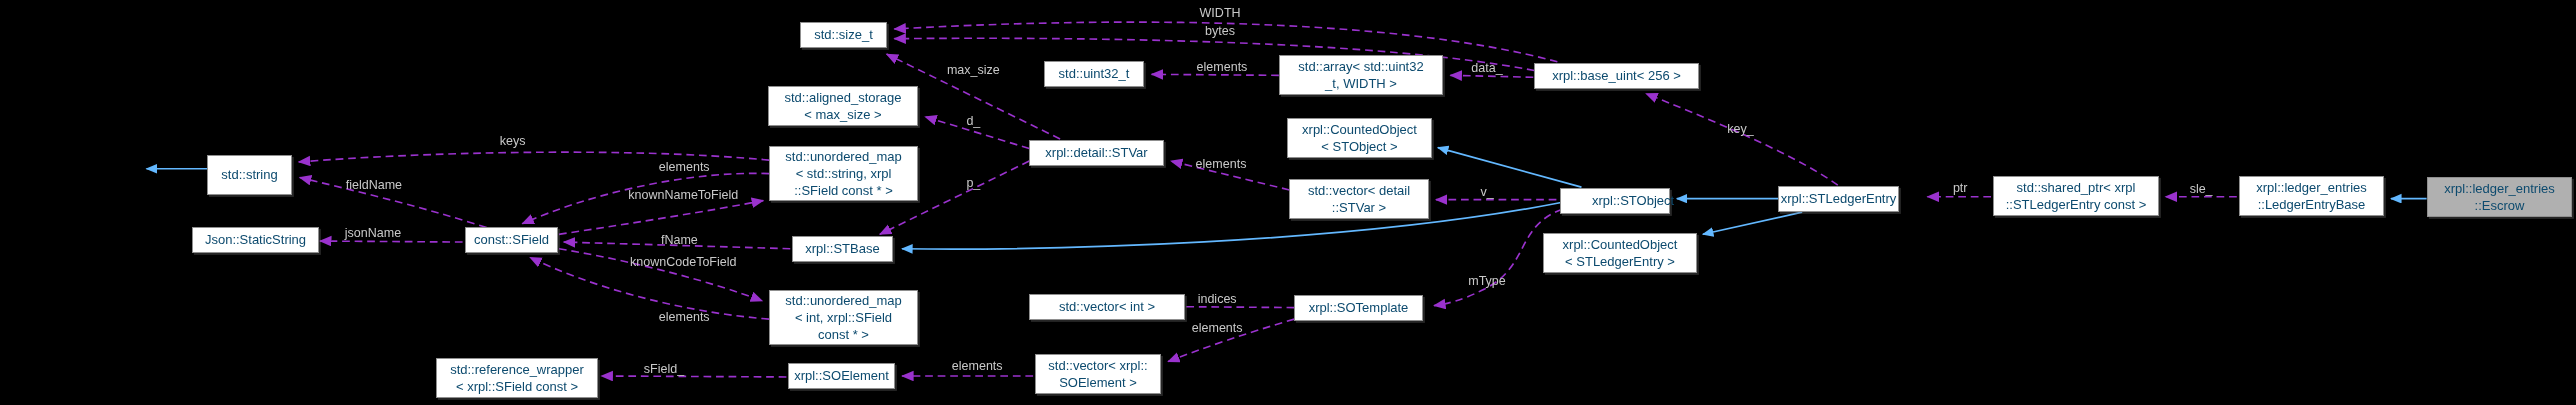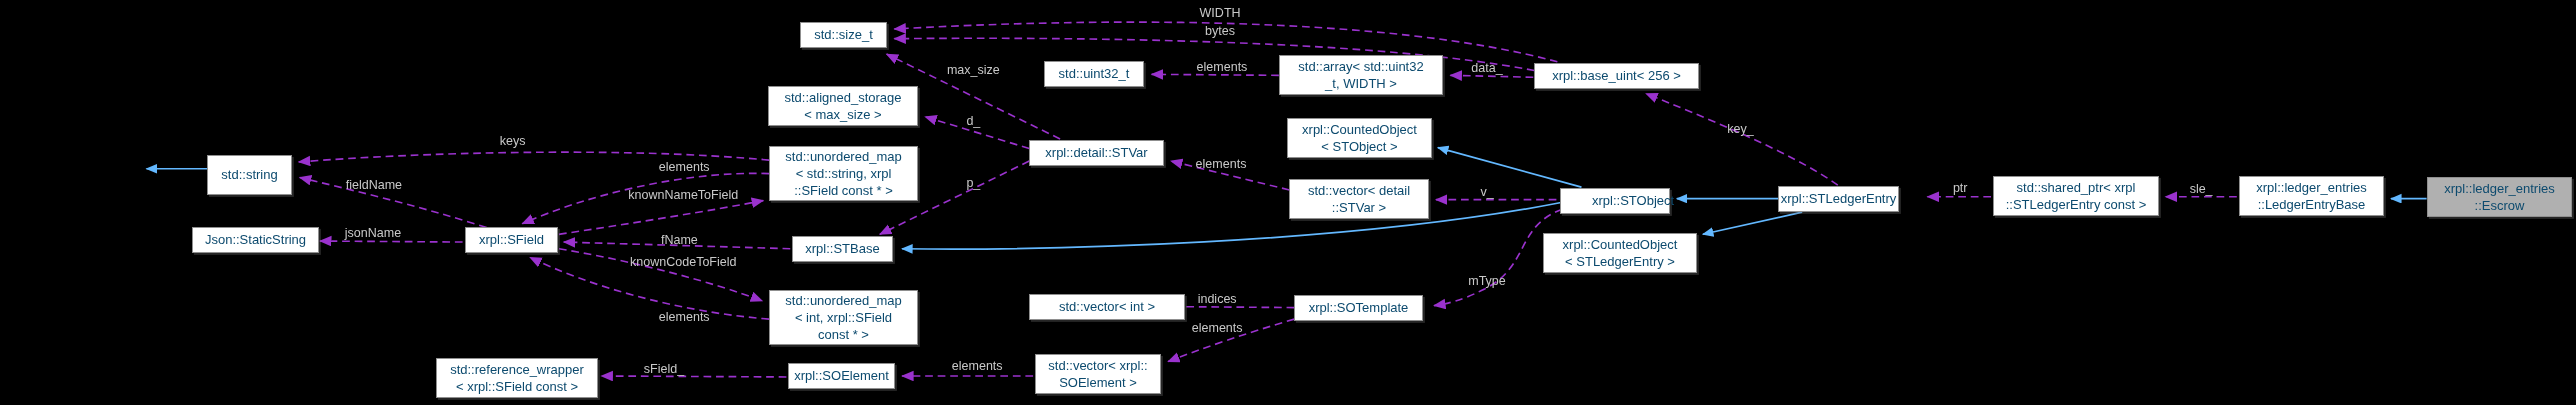--- a/index.html
+++ b/index.html
@@ -93,21 +93,21 @@
 
   <div class="node" style="left:800px;top:22px;width:87px;height:26px;">std::size_t</div>
   <div class="node" style="left:1044px;top:61px;width:100px;height:26px;">std::uint32_t</div>
   <div class="node" style="left:768px;top:86px;width:150px;height:40px;">std::aligned_storage
 &lt; max_size &gt;</div>
   <div class="node" style="left:1279px;top:55px;width:164px;height:40px;">std::array&lt; std::uint32
 _t, WIDTH &gt;</div>
   <div class="node" style="left:1534px;top:63px;width:165px;height:26px;">xrpl::base_uint&lt; 256 &gt;</div>
   <div class="node" style="left:207px;top:155px;width:85px;height:40px;">std::string</div>
   <div class="node" style="left:172px;top:227px;width:127px;height:26px;margin-left:20px;">Json::StaticString</div>
-  <div class="node" style="left:465px;top:227px;width:93px;height:26px;">xrpl::SField</div>
+  <div class="node" style="left:465px;top:227px;width:93px;height:26px;">const::SField</div>
   <div class="node" style="left:769px;top:146px;width:149px;height:55px;">std::unordered_map
 &lt; std::string, xrpl
 ::SField const * &gt;</div>
   <div class="node" style="left:1029px;top:140px;width:135px;height:26px;">xrpl::detail::STVar</div>
   <div class="node" style="left:1287px;top:118px;width:145px;height:40px;">xrpl::CountedObject
 &lt; STObject &gt;</div>
   <div class="node" style="left:1289px;top:179px;width:140px;height:40px;">std::vector&lt; detail
 ::STVar &gt;</div>
   <div class="node" style="left:792px;top:236px;width:101px;height:26px;">xrpl::STBase</div>
   <div class="node" style="left:1560px;top:188px;width:110px;height:26px;padding-left:40px;">xrpl::STObject</div>

